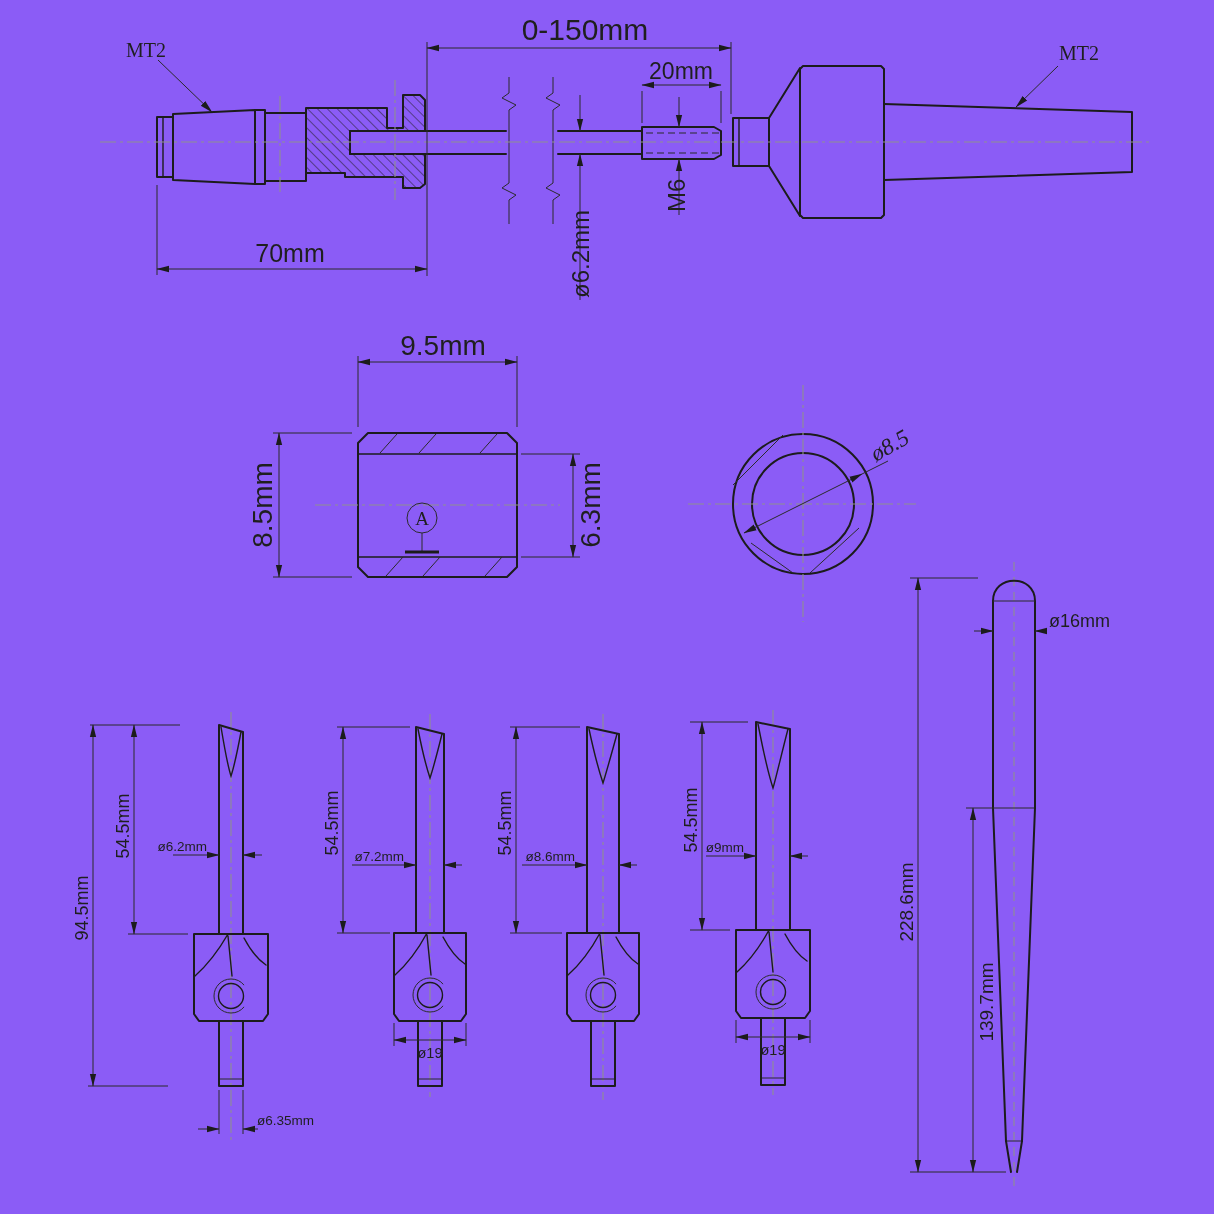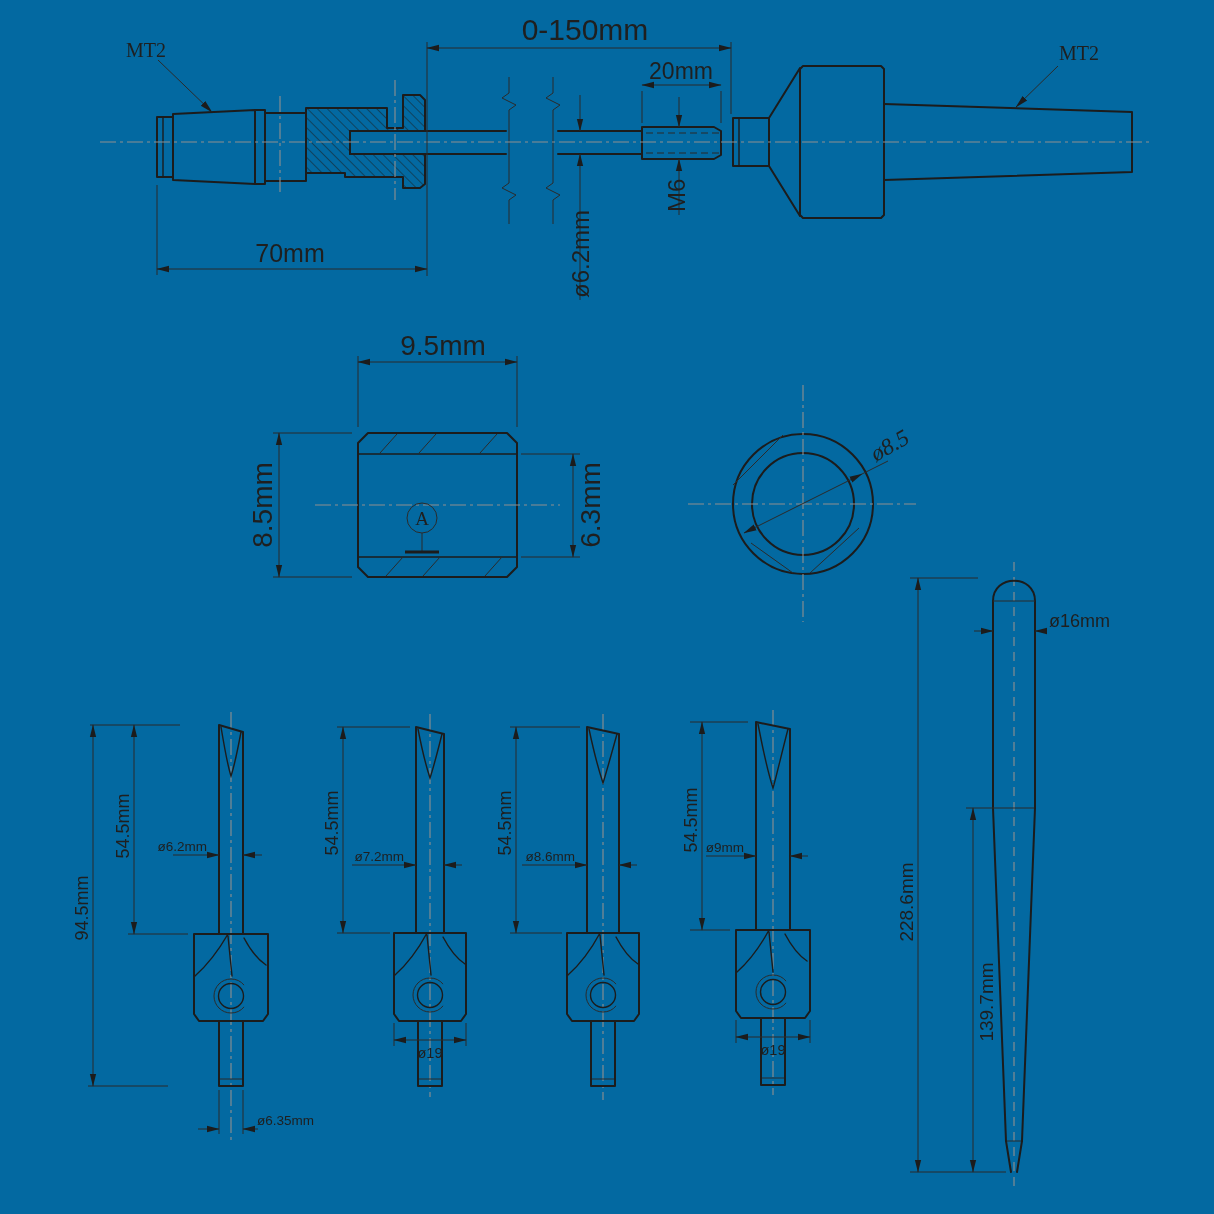--- a/index.html
+++ b/index.html
@@ -1,16 +1,16 @@
 <!DOCTYPE html>
 <html><head>
 <meta charset="utf-8">
 <style>
   html,body{margin:0;padding:0;background:#ffffff;}
-  .page{width:1214px;height:1214px;position:relative;background:#0369a1;overflow:hidden;text-align:right;}
+  .page{width:1214px;height:1214px;position:relative;background:#8b5cf6;overflow:hidden;text-align:right;}
   svg{display:block;}
   .o{stroke:#1c1c1c;stroke-width:2;fill:none;stroke-linecap:round;stroke-linejoin:round;}
   .o15{stroke:#1c1c1c;stroke-width:1.4;fill:none;stroke-linecap:round;}
   .t{stroke:#2b2b2b;stroke-width:1;fill:none;}
   .dim{stroke:#2b2b2b;stroke-width:1;fill:none;}
   .cl{stroke:#909090;stroke-width:1.1;fill:none;stroke-dasharray:16 4 3 4;}
   .cld{stroke:#909090;stroke-width:1.1;fill:none;stroke-dasharray:9 6;}
   .dsh{stroke:#2b2b2b;stroke-width:1.1;fill:none;stroke-dasharray:7 4;}
   text{fill:#1f1f1f;font-family:"Liberation Sans","DejaVu Sans",sans-serif;}
   .cad{font-family:"Liberation Serif","DejaVu Serif",serif;}

